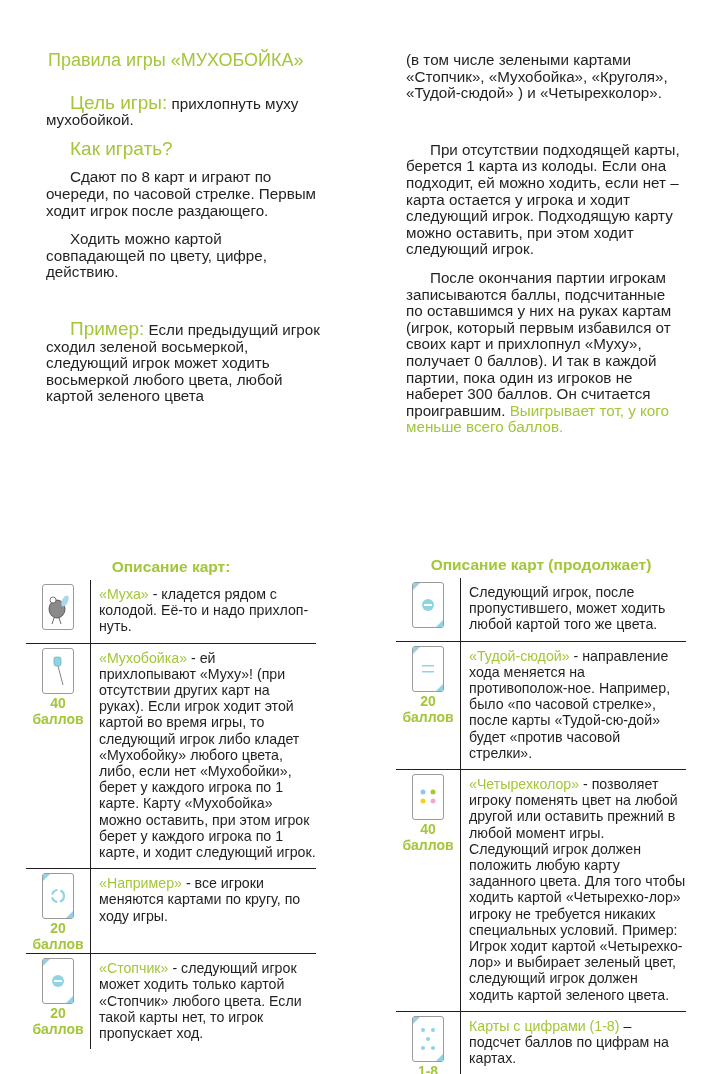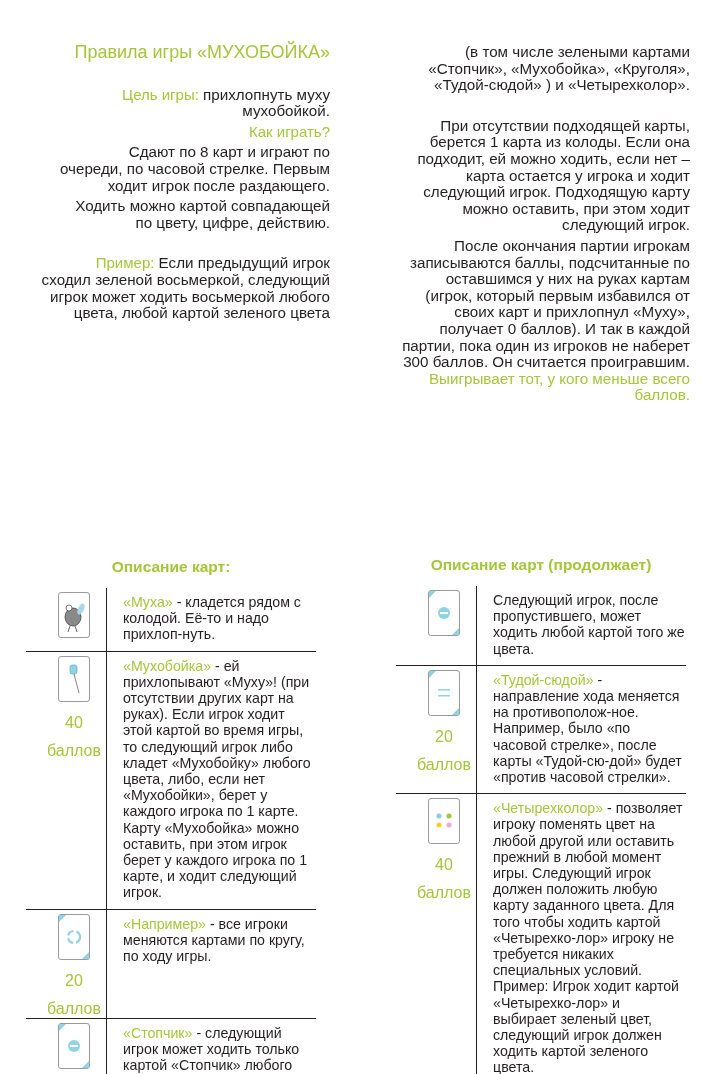--- a/index.html
+++ b/index.html
@@ -1,37 +1,37 @@
 <!DOCTYPE html>
 <html><head>
 <meta charset="utf-8">
 <style>
   html, body { margin:0; padding:0; background:#ffffff; }
   body { width:720px; height:1074px; position:relative; overflow:hidden;
          font-family:"Liberation Sans", sans-serif; color:#231f20; }
   .g { color:#a4c639; }
   .col { position:absolute; font-size:15.2px; line-height:16.6px; }
-  .col p { margin:4px;text-align:right; }
+  .col p { margin:12px; }
   .ind { text-indent:24px; }
   #left { left:34px; top:40px; width:300px; }
   #right { left:394px; top:40px; width:300px; }
   .title { font-size:18px; color:#a4c639; margin-left:14px !important; margin-bottom:26px !important; }
-  .h2 { font-size:15px; }
+  .h2 { font-size:19px; }
   .gap { height:16px; }
 
   .sec { position:absolute; }
-  .sec-title { font-weight:bold; font-size:15.5px; color:#a4c639; text-align:center; margin-bottom:12px; }
+  .sec-title { font-weight:bold; font-size:15.5px; color:#a4c639; text-align:center; margin-bottom:4px; }
   #cards1 { left:26px; top:558px; width:290px; }
   #cards2 { left:396px; top:556px; width:290px; }
   table.cards { border-collapse:collapse; width:100%; }
-  table.cards td { vertical-align:top; font-size:14.2px; line-height:16.2px;padding-left:16px; }
+  table.cards td { vertical-align:top; font-size:14.2px; line-height:16.2px; }
   td.ic { width:64px; border-right:1.5px solid #231f20; text-align:center; padding:4px 0 2px 0; }
   td.tx { padding:6px 0 8px 8px; }
   tr.sep td { border-top:1.5px solid #231f20; }
-  .pts { font-weight:normal; color:#a4c639; font-size:16px; line-height:14px; margin-top:14px; }
+  .pts { font-weight:bold; color:#a4c639; font-size:14px; line-height:14px; margin-top:2px; }
   .card { width:30px; height:44px; margin:0 auto; border:1.3px solid #9a9a9a; border-radius:3px; position:relative; background:#fff; }
   .corner-tl { position:absolute; left:0; top:0; width:0; height:0; border-top:7px solid #8fd3e5; border-right:7px solid transparent; }
   .corner-br { position:absolute; right:0; bottom:0; width:0; height:0; border-bottom:7px solid #8fd3e5; border-left:7px solid transparent; }
   .watermark { position:absolute; left:315px; top:1048px; font-size:21px; color:#c8c8c8; letter-spacing:2px;margin-top:41px; }
 </style>
 </head>
 <body>
 
 <div id="left" class="col">
   <p class="title">Правила игры «МУХОБОЙКА»</p>

